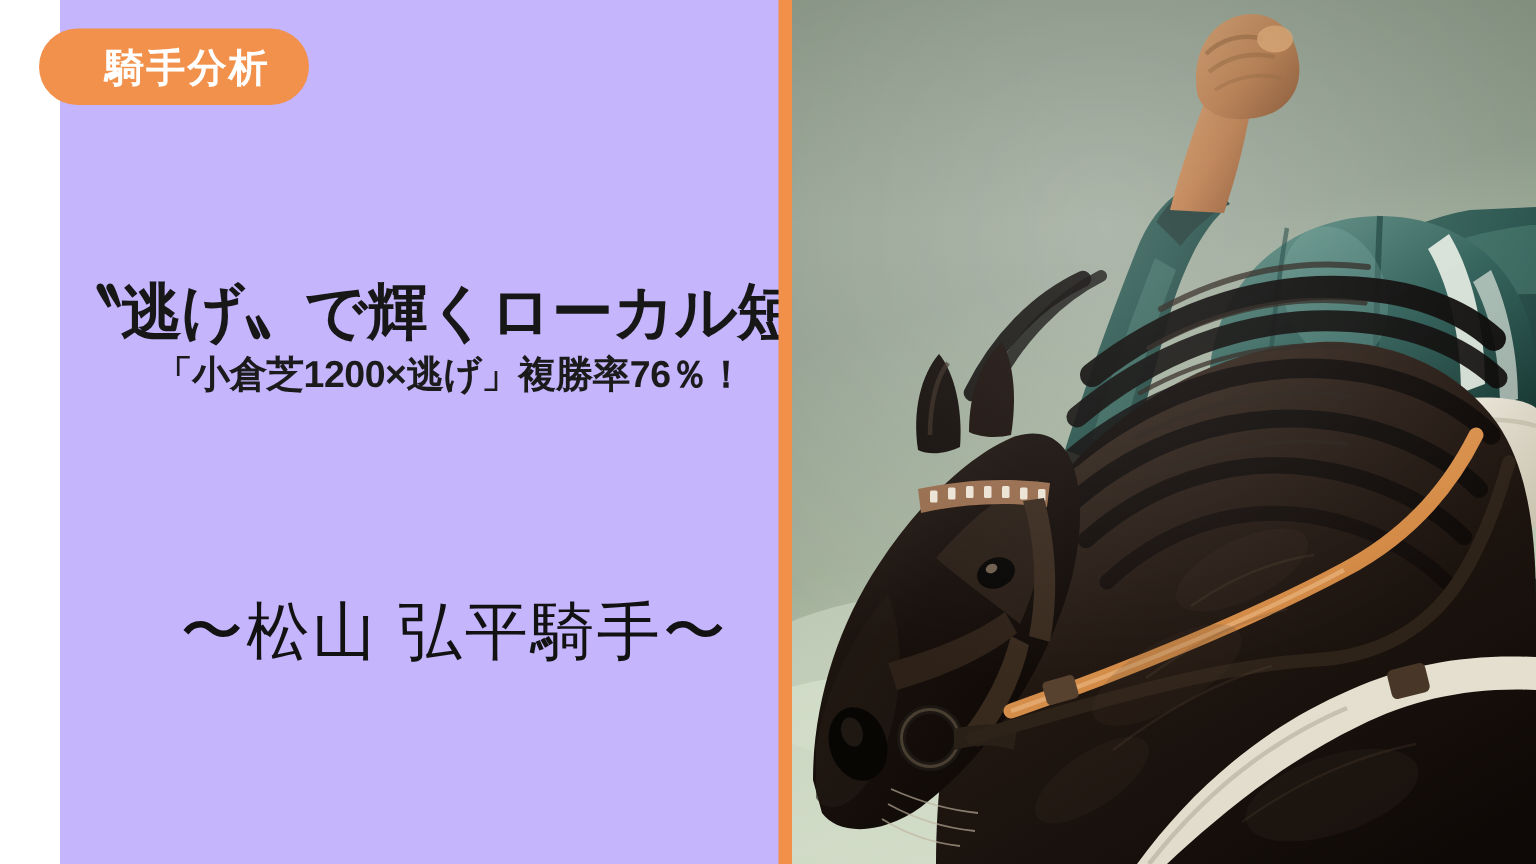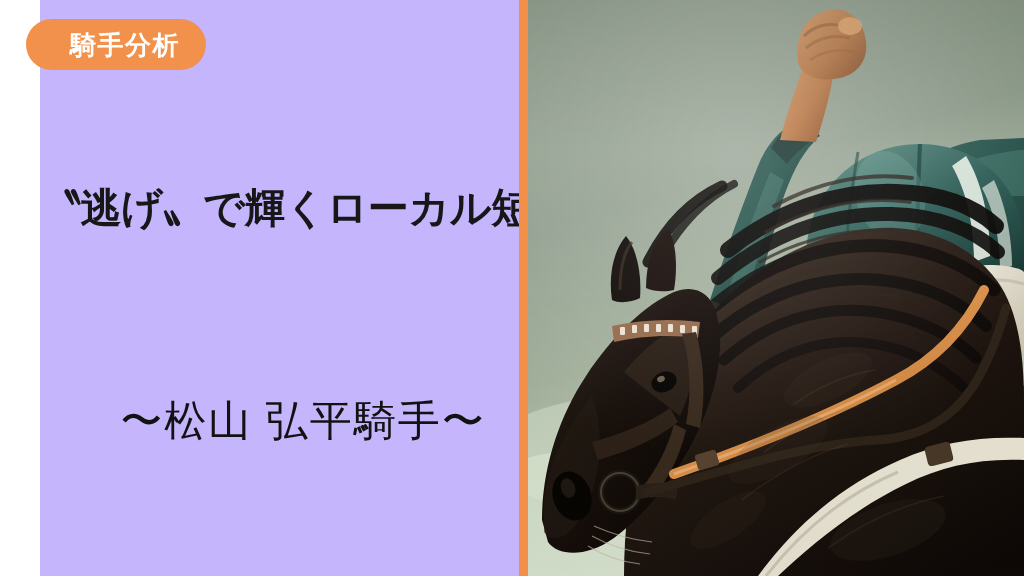--- a/index.html
+++ b/index.html
@@ -79,20 +79,21 @@
 <div id="canvas">
 
   <div class="left-panel">
 
     <div class="category-badge">
       <span class="category-badge-label">騎手分析</span>
     </div>
 
     <div class="headline-block">
       <div class="headline-main">〝逃げ〟で輝くローカル短距離</div>
+      <div class="headline-sub">「小倉芝1200×逃げ」複勝率76％！</div>
     </div>
 
     <div class="jockey-name-block">
       <div class="jockey-name">〜松山 弘平騎手〜</div>
     </div>
 
   </div>
 
   <div class="divider-bar"></div>
 

